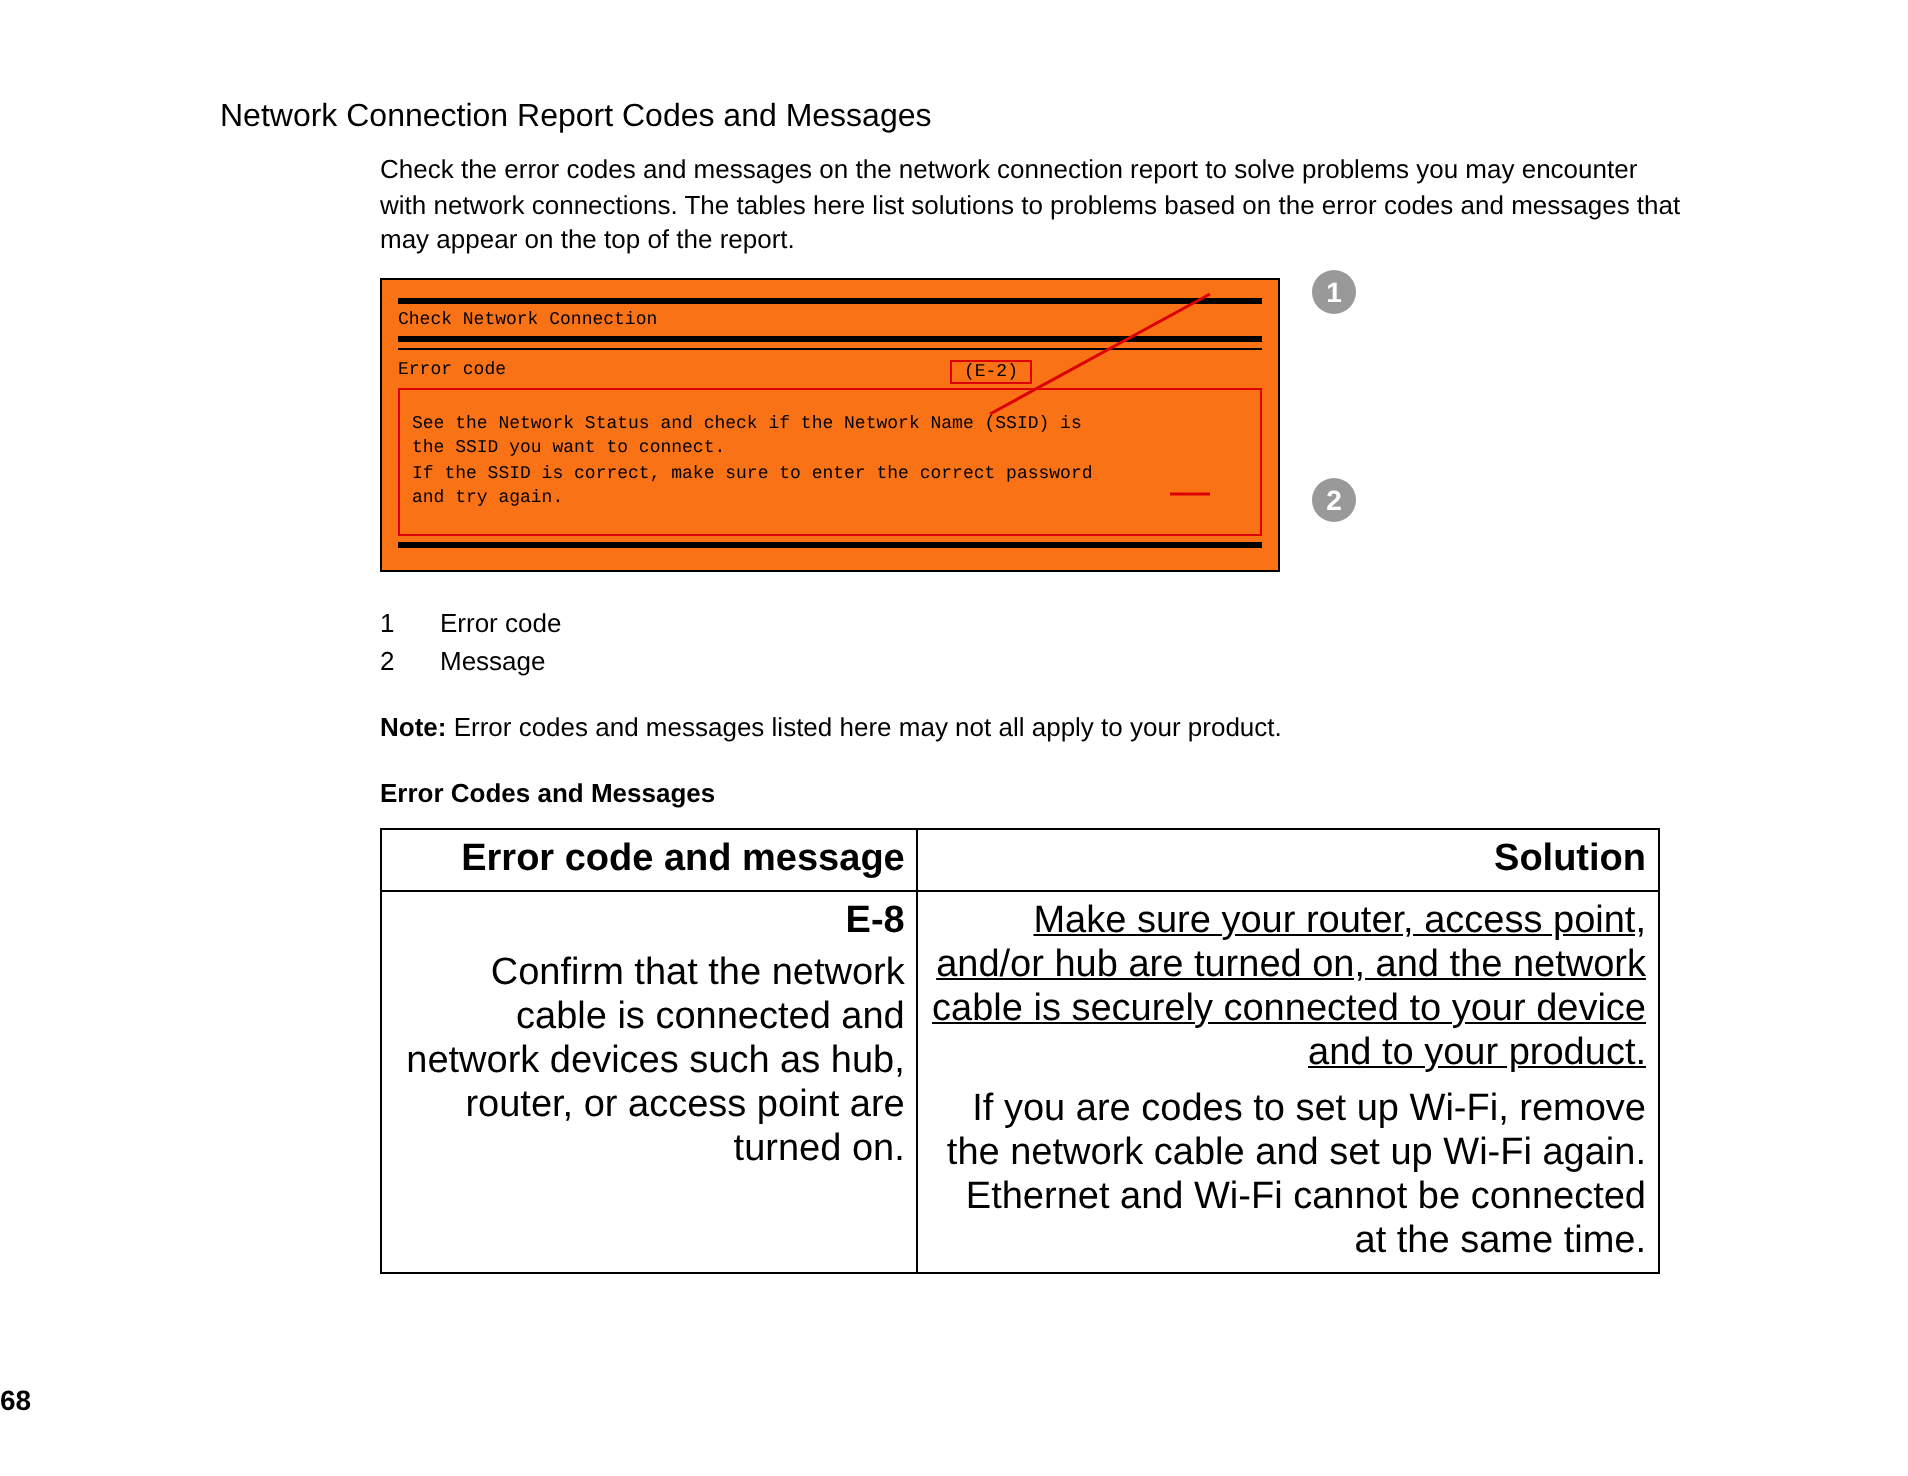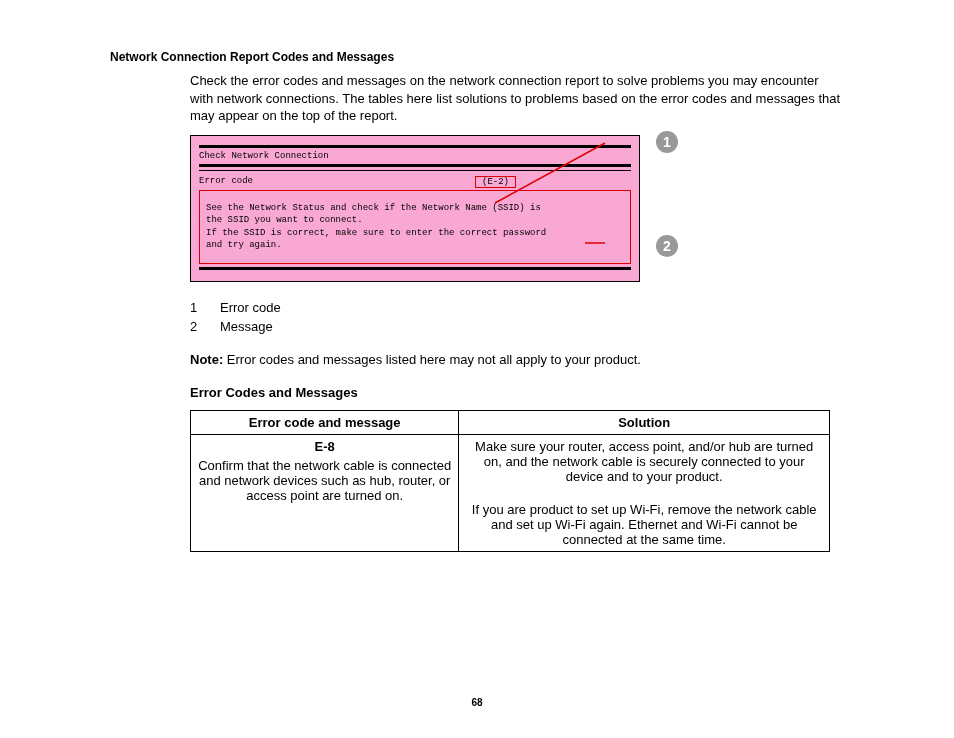--- a/index.html
+++ b/index.html
@@ -7,38 +7,38 @@
       font-family: Arial, Helvetica, sans-serif;
       font-size: 13px;
       color: #000;
       background: #fff;
       width: 954px;
       height: 738px;
       padding: 50px 110px 30px 110px;
       position: relative;
     }
     h1.page-title {
-      font-size: 12px;
-      font-weight: bold;
+      font-size: 16px;
+      font-weight: normal;
       margin-bottom: 8px;
     }
     .intro {
       margin-left: 80px;
       margin-bottom: 10px;
       line-height: 1.35;
     }
     .diagram-wrap {
       margin-left: 80px;
       margin-bottom: 18px;
       position: relative;
       width: 450px;
     }
     .diagram {
       border: 1px solid #000;
-      background: #f9a8d4;
+      background: #f97316;
       font-family: "Courier New", monospace;
       font-size: 9px;
       padding: 6px 8px 8px 8px;
       position: relative;
     }
     .bar { height: 3px; background: #000; margin: 3px 0; }
     .thin { height: 1px; background: #000; margin: 3px 0; }
     .row { display: flex; justify-content: space-between; padding: 2px 0; }
     .ecode-box {
       border: 1.5px solid #d00;
@@ -90,33 +90,33 @@
       margin-bottom: 10px;
     }
     table.err {
       margin-left: 80px;
       border-collapse: collapse;
       width: 640px;
     }
     table.err th, table.err td {
       border: 1px solid #000;
       padding: 4px 6px;
-      text-align: center;
+      text-align: right;
       vertical-align: top;
-      font-size: 13px;
+      font-size: 19px;
     }
     table.err th { font-weight: bold; }
     .ecode-name { font-weight: bold; display: block; margin-bottom: 4px; }
-    .sol-p { margin-bottom: 18px; }
+    .sol-p { margin-bottom: 6px; text-decoration: underline; }
     .page-num {
       position: absolute;
       bottom: 30px;
       left: 0; right: 0;
-      text-align: center;
-      font-size: 10px;
+      text-align: left;
+      font-size: 14px;
       font-weight: bold;
     }
   </style>
 </head>
 <body>
 
 <h1 class="page-title">Network Connection Report Codes and Messages</h1>
 
 <p class="intro">Check the error codes and messages on the network connection report to solve problems you may encounter with network connections. The tables here list solutions to problems based on the error codes and messages that may appear on the top of the report.</p>
 
@@ -171,19 +171,19 @@
     </tr>
   </thead>
   <tbody>
     <tr>
       <td>
         <span class="ecode-name">E-8</span>
         <span>Confirm that the network cable is connected and network devices such as hub, router, or access point are turned on.</span>
       </td>
       <td>
         <p class="sol-p">Make sure your router, access point, and/or hub are turned on, and the network cable is securely connected to your device and to your product.</p>
-        <p>If you are product to set up Wi-Fi, remove the network cable and set up Wi-Fi again. Ethernet and Wi-Fi cannot be connected at the same time.</p>
+        <p>If you are codes to set up Wi-Fi, remove the network cable and set up Wi-Fi again. Ethernet and Wi-Fi cannot be connected at the same time.</p>
       </td>
     </tr>
   </tbody>
 </table>
 
 <div class="page-num">68</div>
 
 </body></html>

